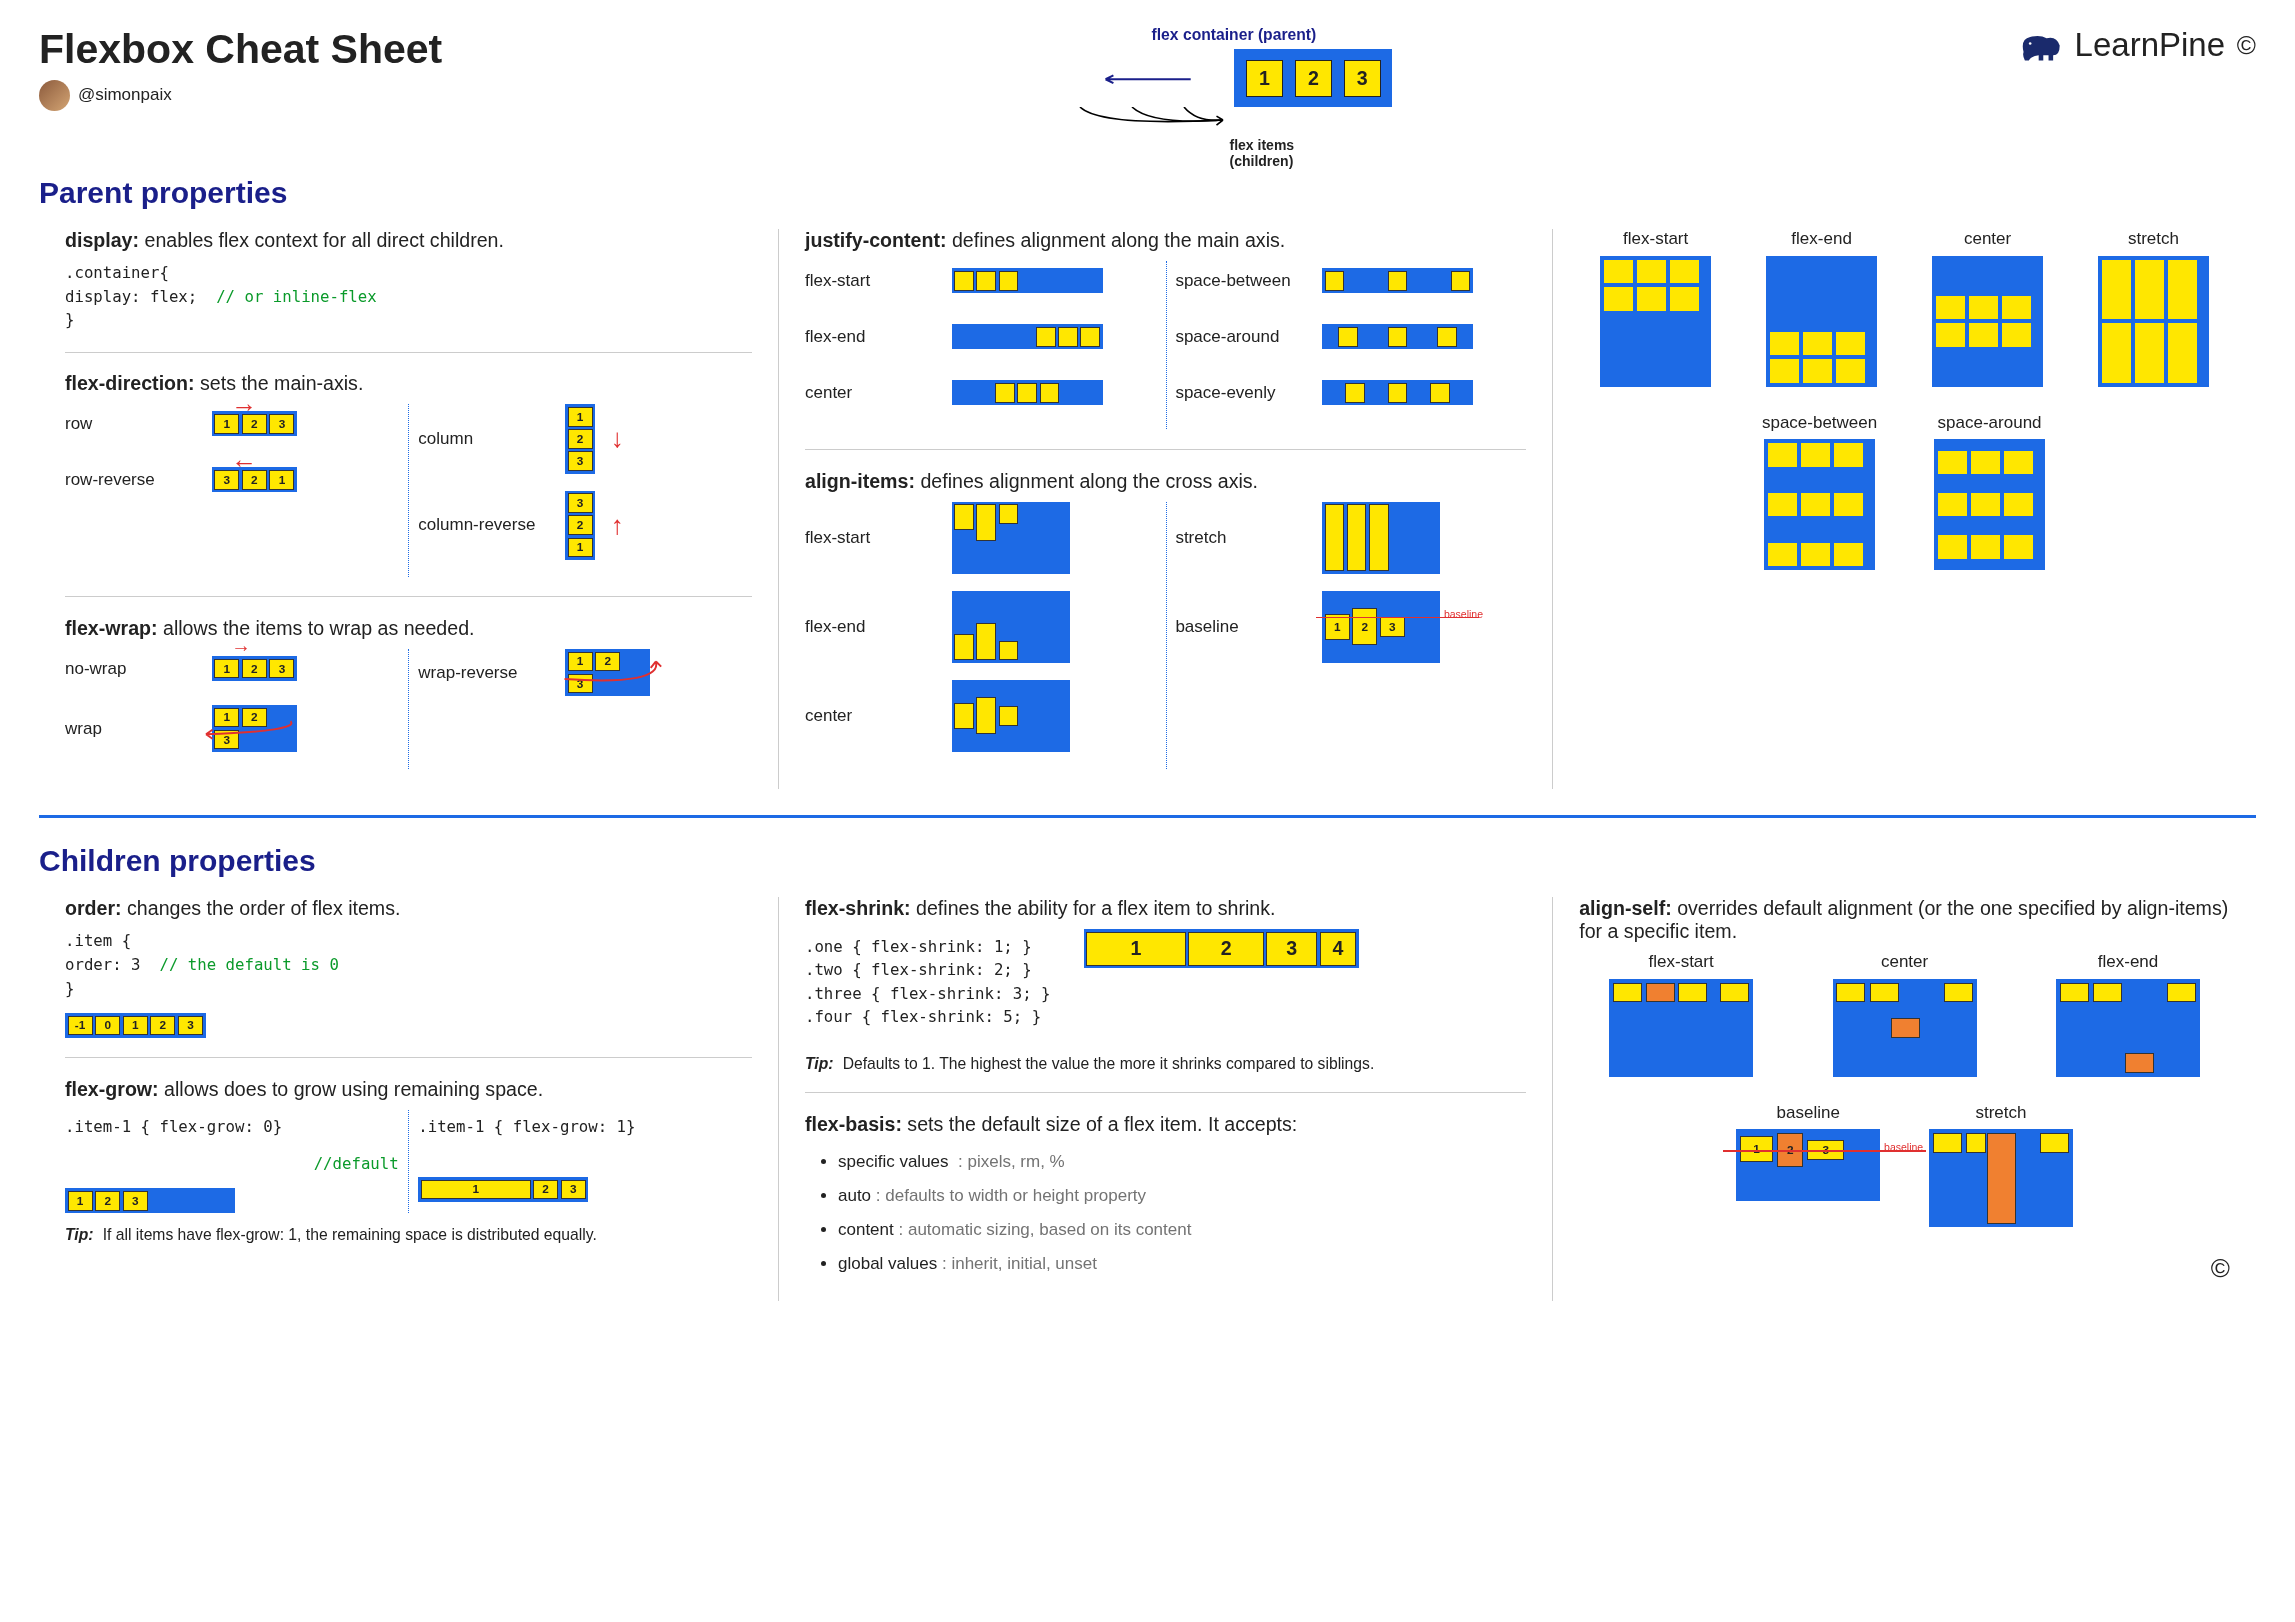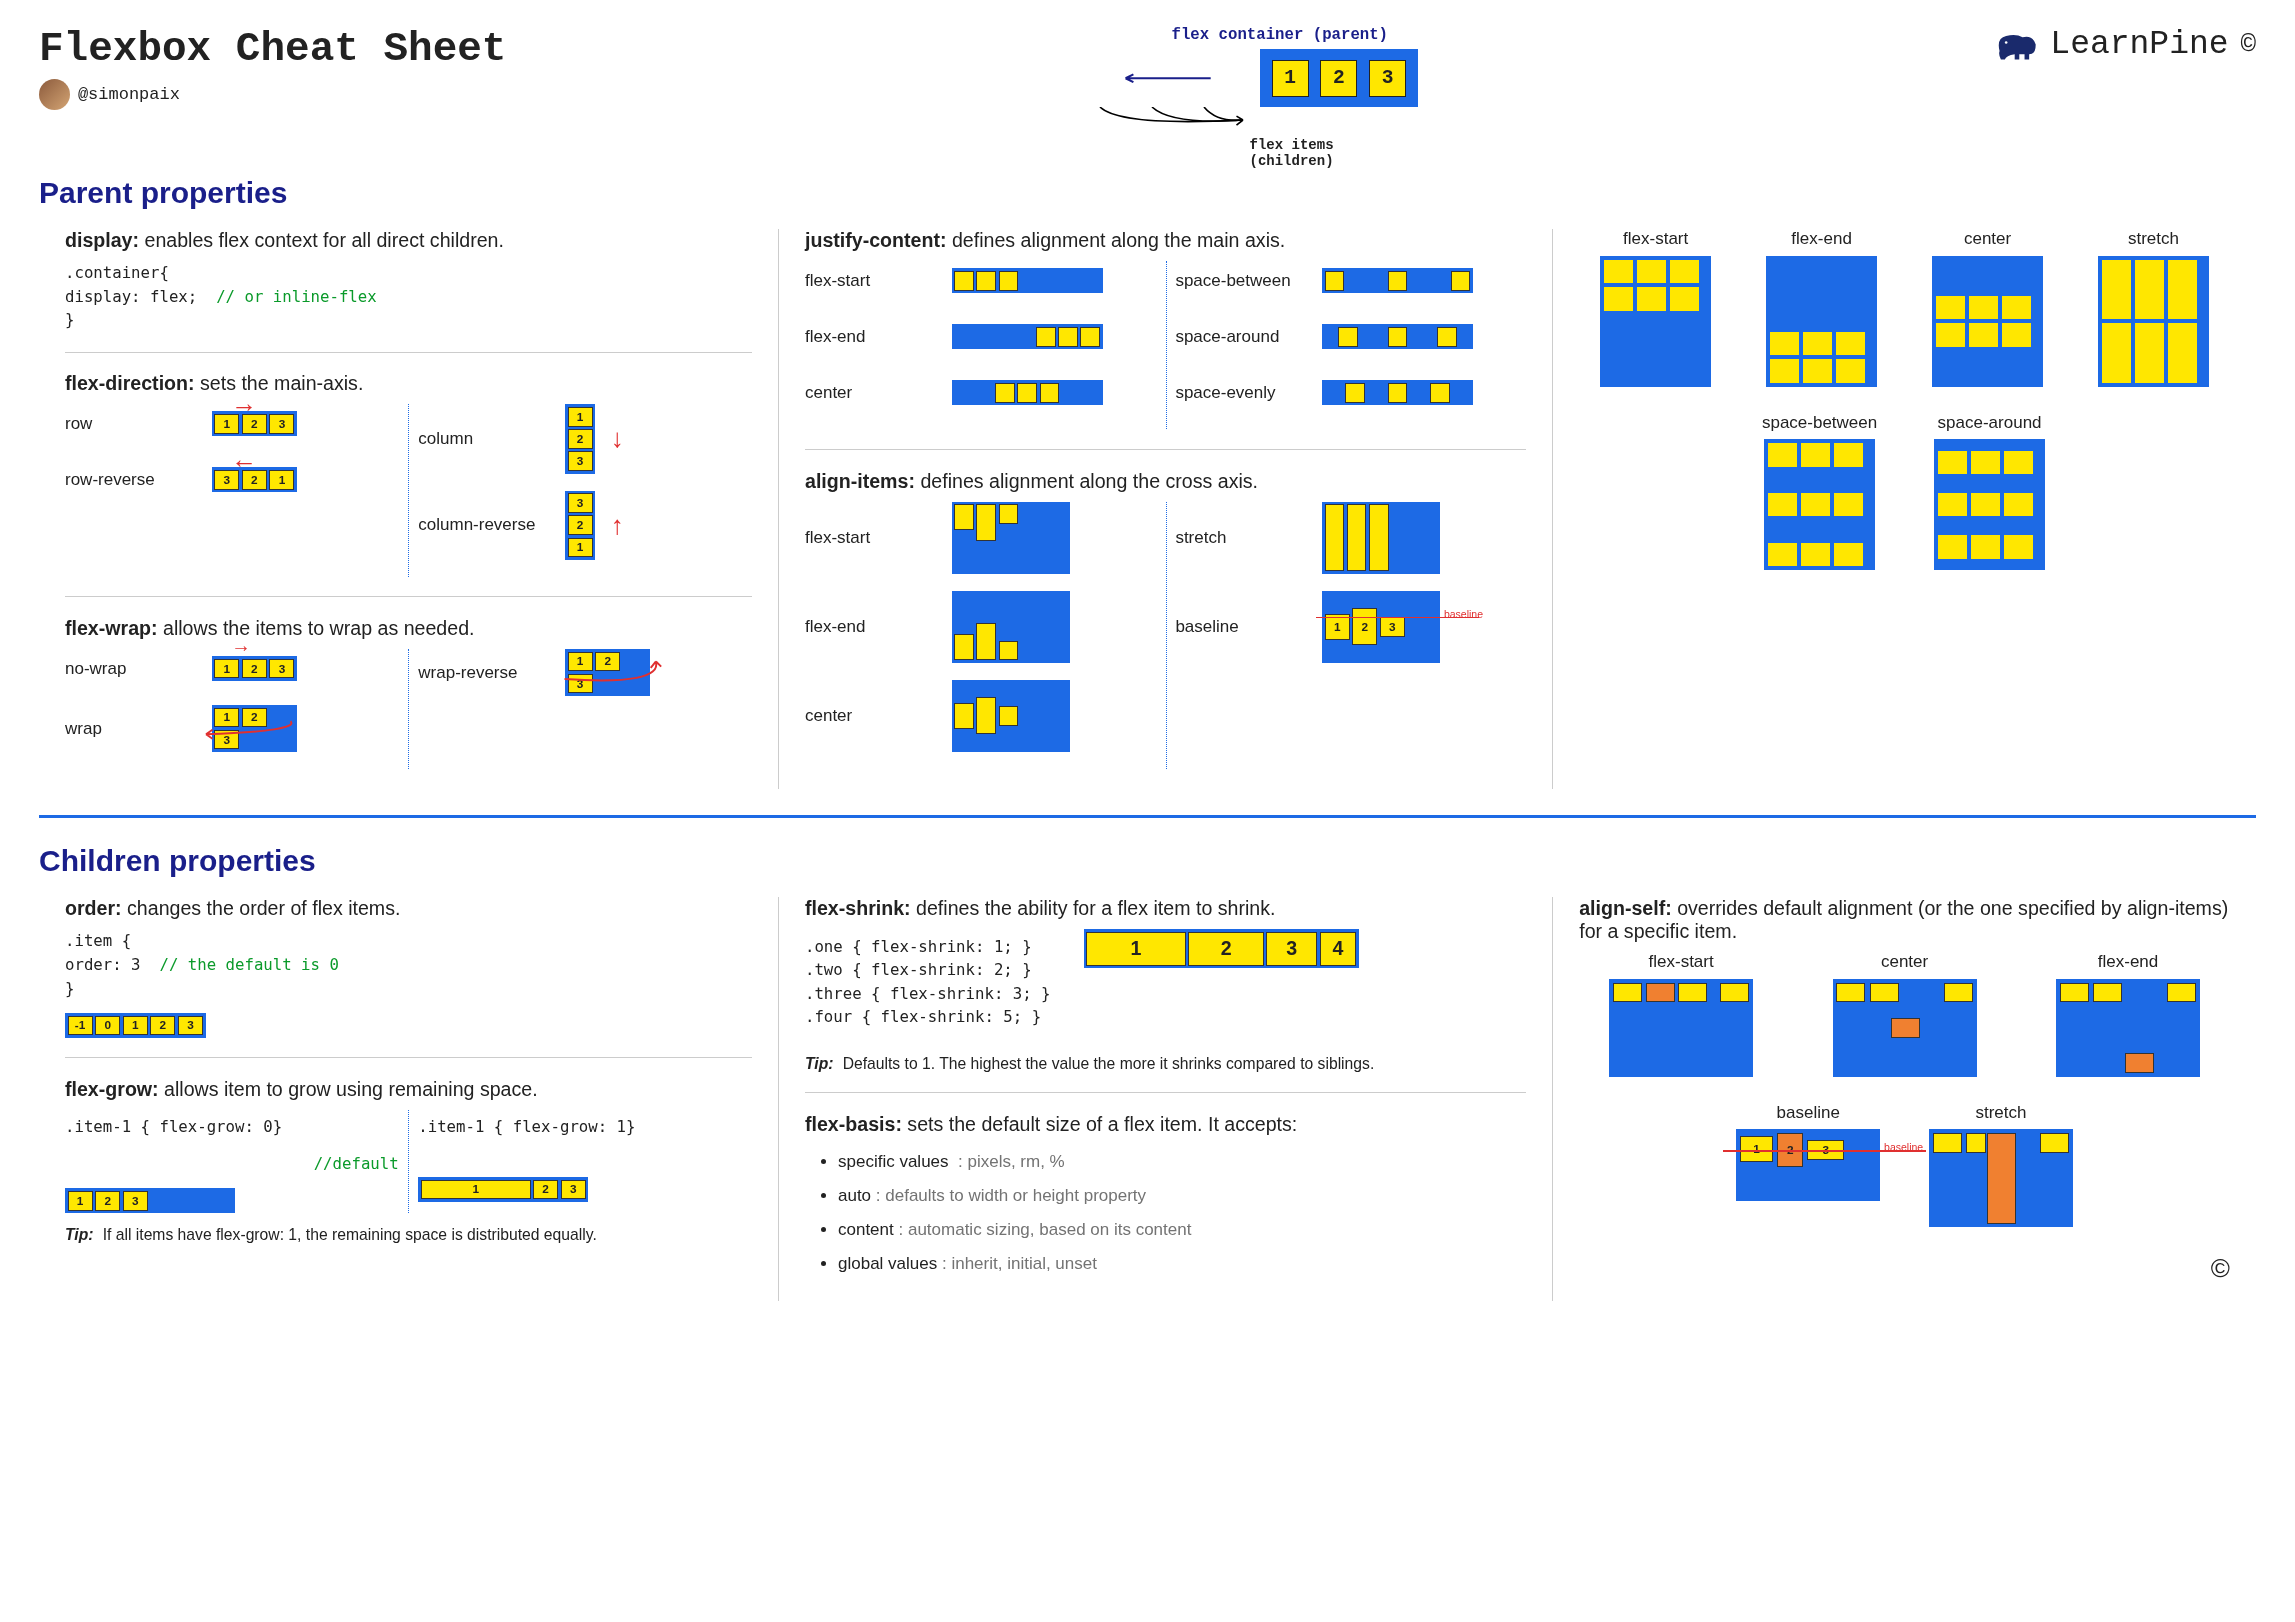--- a/index.html
+++ b/index.html
@@ -9,21 +9,21 @@
     color: #222;
     padding: 26px 39px;
     width: 2295px;
     height: 1623px;
     font-size: 17px;
   }
   h1 { font-size: 41px; font-weight: 800; margin-bottom: 6.5px; }
   .handle-row { display: flex; align-items: center; gap: 7.9px; margin-bottom: 19.6px; }
   .avatar { width: 31px; height: 31px; border-radius: 50%; background: linear-gradient(135deg,#8b5a3c,#d4a574); display:inline-block; }
   h2 { font-size: 30px; font-weight: 800; color: #1a1f8a; margin: 6.5px 0 19.6px; }
-  .top-header { display: flex; justify-content: space-between; align-items: flex-start; font-family: Liberation Mono, monospace; }
+  .top-header { display: flex; justify-content: space-between; align-items: flex-start; }
   .hero-diagram { position: relative; width: 340px; }
   .hero-label-top { color: #1a1f8a; font-weight: 700; font-size: 15.7px; margin-left: 92px; }
   .hero-container { background: #1d6ae5; padding: 10.5px 11.8px; display: inline-flex; gap: 11.8px; margin-top: 5.2px; }
   .hero-item { width: 37px; height: 37px; background: #ffe700; border: 1.3px solid #222; display: flex; align-items: center; justify-content: center; font-weight: 700; font-size: 19.6px; }
   .hero-label-bot { font-weight: 700; font-size: 14px; margin-left: 170px; margin-top: 3.9px; }
   .logo-area { display: flex; align-items: center; gap: 11.8px; text-align: right; }
   .logo-text { font-size: 33px; font-weight: 500; }
   .copy-sym { font-size: 26px; }
 
   .columns { display: grid; grid-template-columns: 1.05fr 1.1fr 1fr; gap: 0; }
@@ -463,21 +463,21 @@
         <span class="fi num">-1</span>
         <span class="fi num">0</span>
         <span class="fi num">1</span>
         <span class="fi num">2</span>
         <span class="fi num">3</span>
       </span>
     </div>
     <div class="hr-light"></div>
 
     <div class="section">
-      <p class="prop-title"><b>flex-grow:</b><span> allows item to grow using remaining space.</span></p>
+      <p class="prop-title"><b>flex-grow:</b><span> allows does to grow using remaining space.</span></p>
       <div class="row-pair">
         <div>
           <div class="code-block">.item-1 { flex-grow: 0}</div>
           <div class="comment code-block">//default</div>
           <span class="fbox" style="width:170px">
               <span class="fi num">1</span>
               <span class="fi num">2</span>
               <span class="fi num">3</span>
             </span>
         </div>

